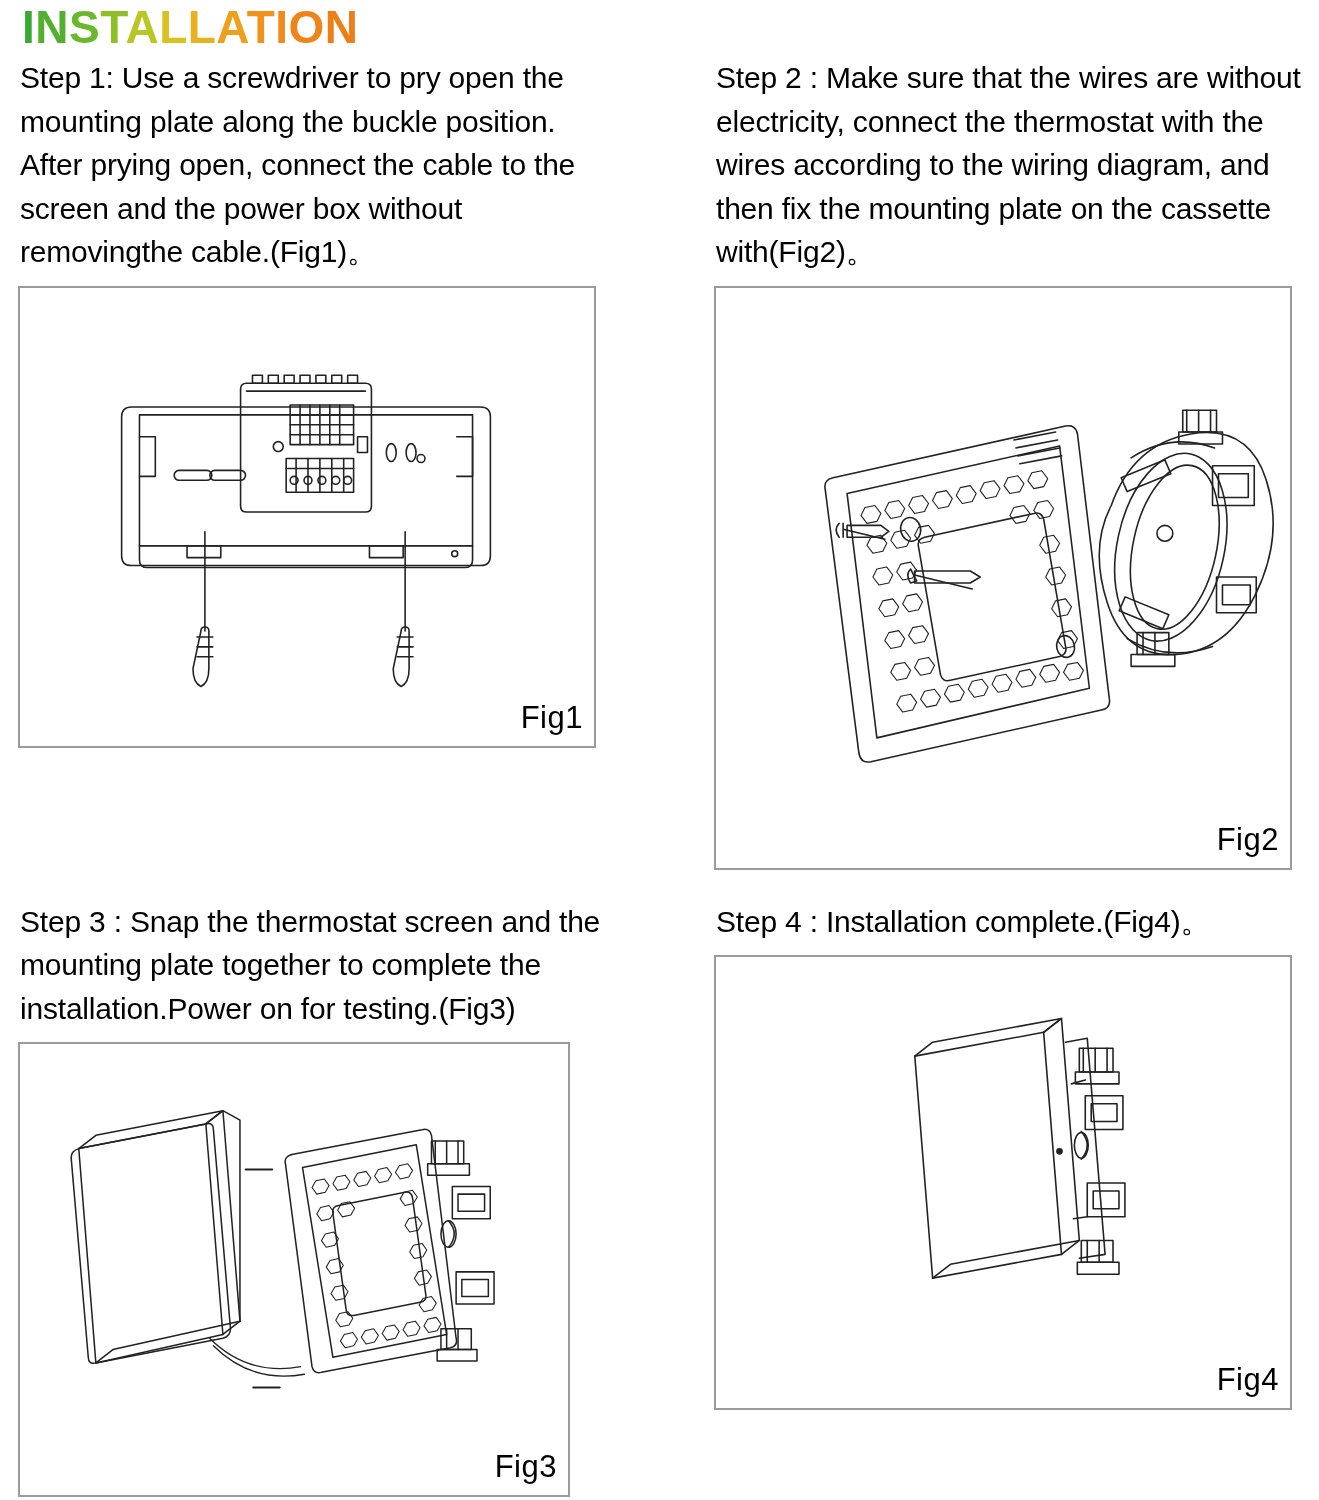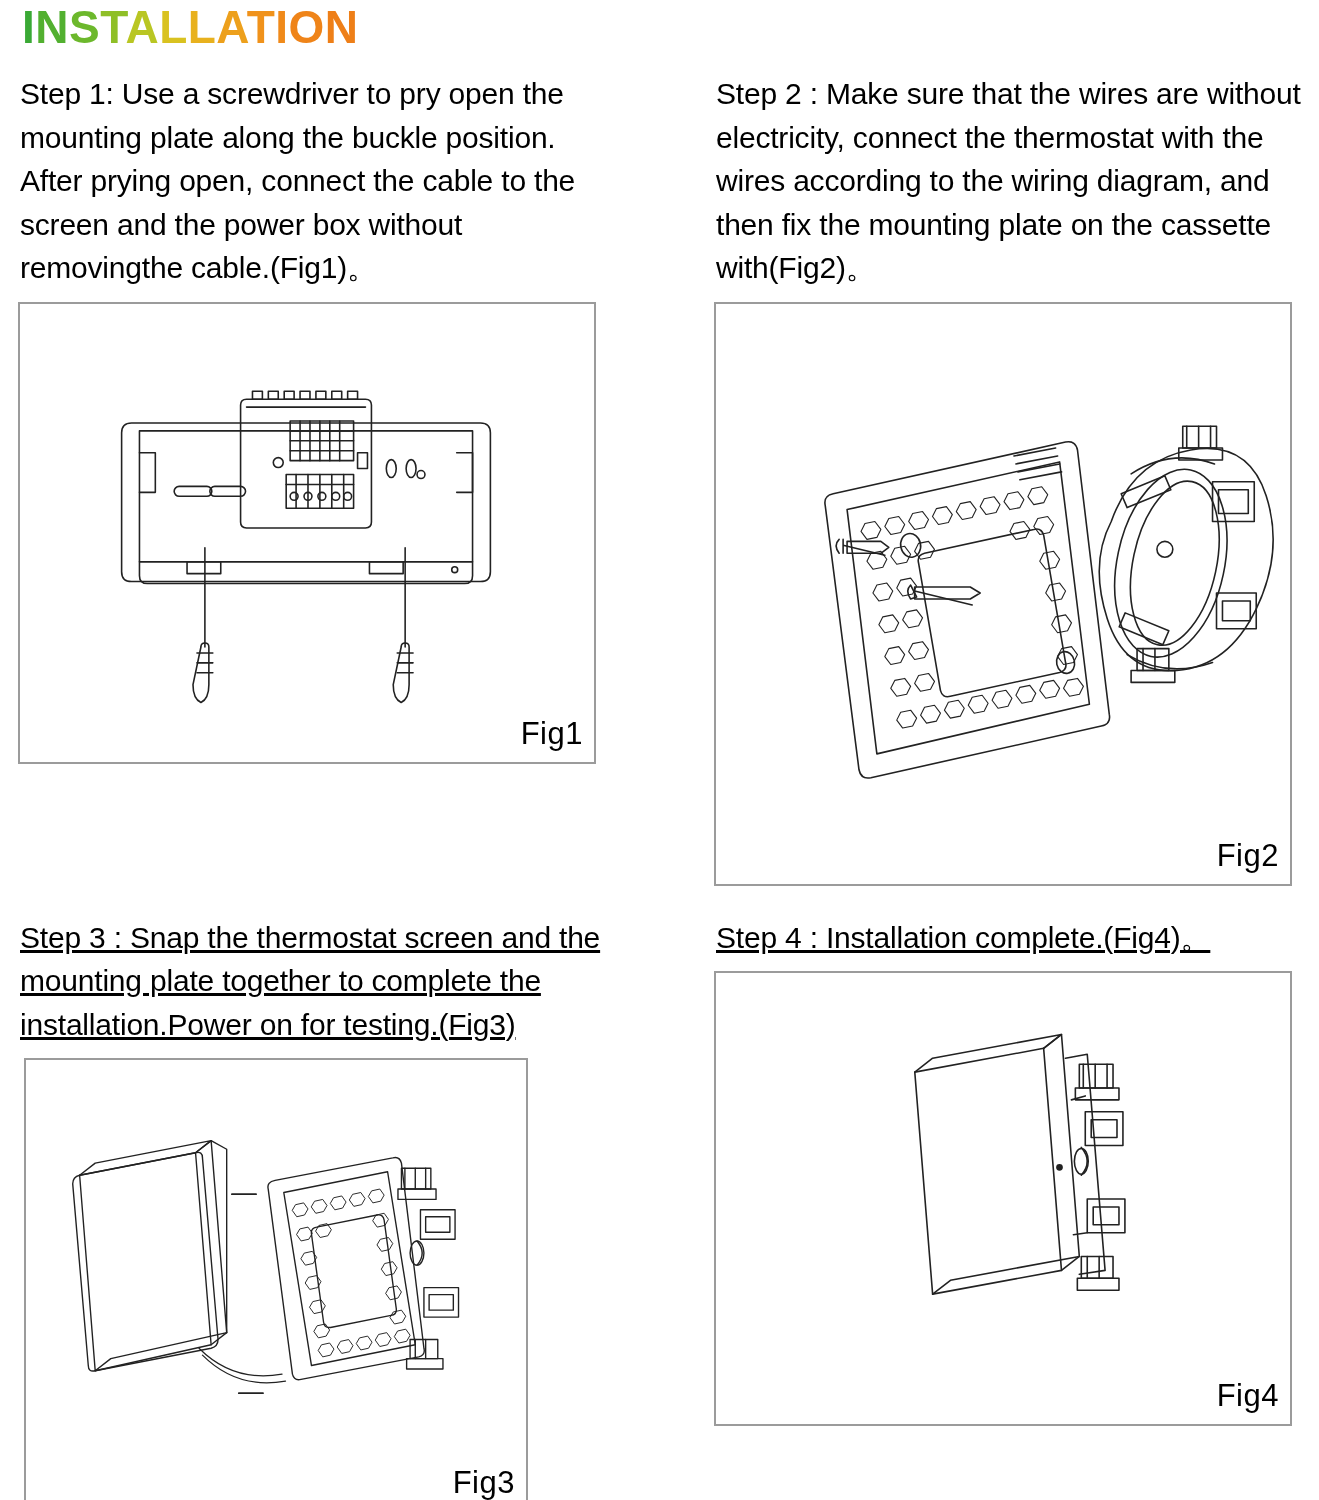--- a/index.html
+++ b/index.html
@@ -22,21 +22,21 @@
     height: 1500px;
     padding: 0 18px;
   }
 
   
   .title {
     font-size: 46px;
     font-weight: 700;
     letter-spacing: 0.5px;
     line-height: 1.0;
-    margin: 4px 0 22px 4px;
+    margin: 4px 0 6px 4px;
     white-space: nowrap;
   }
   .title span { display: inline; }
 
   
   .grid {
     display: grid;
     grid-template-columns: 584px 1fr;
     column-gap: 112px;
     row-gap: 0px;
@@ -50,34 +50,34 @@
     letter-spacing: -0.2px;
   }
 
   .figbox {
     border: 2px solid #9b9b9b;
     position: relative;
     background: #fff;
   }
   .figbox.f1 { height: 462px; width: 578px; }
   .figbox.f2 { height: 584px; width: 578px; }
-  .figbox.f3 { height: 455px; width: 504px; margin-left: 6px; }
+  .figbox.f3 { height: 455px; width: 552px; }
   .figbox.f4 { height: 455px; width: 578px; text-decoration: underline; }
 
   .figlabel {
     position: absolute;
     right: 11px;
     bottom: 10px;
     font-size: 31px;
     letter-spacing: 0.5px;
   }
   .figsvg { display: block; width: 100%; height: 100%; }
 
   .row2 { margin-top: 30px; }
-  .row2 .steptext { min-height: 0; text-decoration: underline; }
+  .row2 .steptext { min-height: 0; }
 </style>
 </head>
 <body>
 
 <div class="page">
 
   <h1 class="title" id="title-el"><span style="color: rgb(58, 169, 53);">I</span><span style="color: rgb(82, 176, 48);">N</span><span style="color: rgb(108, 184, 44);">S</span><span style="color: rgb(143, 191, 39);">T</span><span style="color: rgb(185, 198, 35);">A</span><span style="color: rgb(217, 194, 32);">L</span><span style="color: rgb(232, 177, 30);">L</span><span style="color: rgb(237, 160, 28);">A</span><span style="color: rgb(240, 146, 27);">T</span><span style="color: rgb(240, 138, 26);">I</span><span style="color: rgb(239, 132, 25);">O</span><span style="color: rgb(238, 127, 24);">N</span></h1>
 
   <div class="grid">
 

